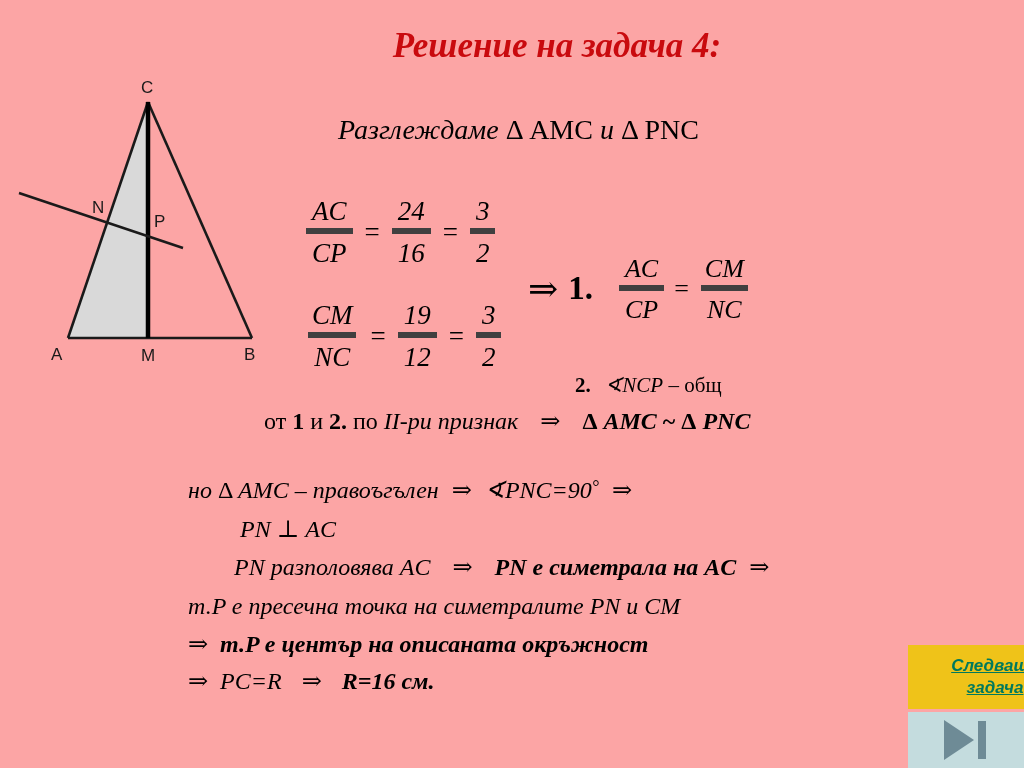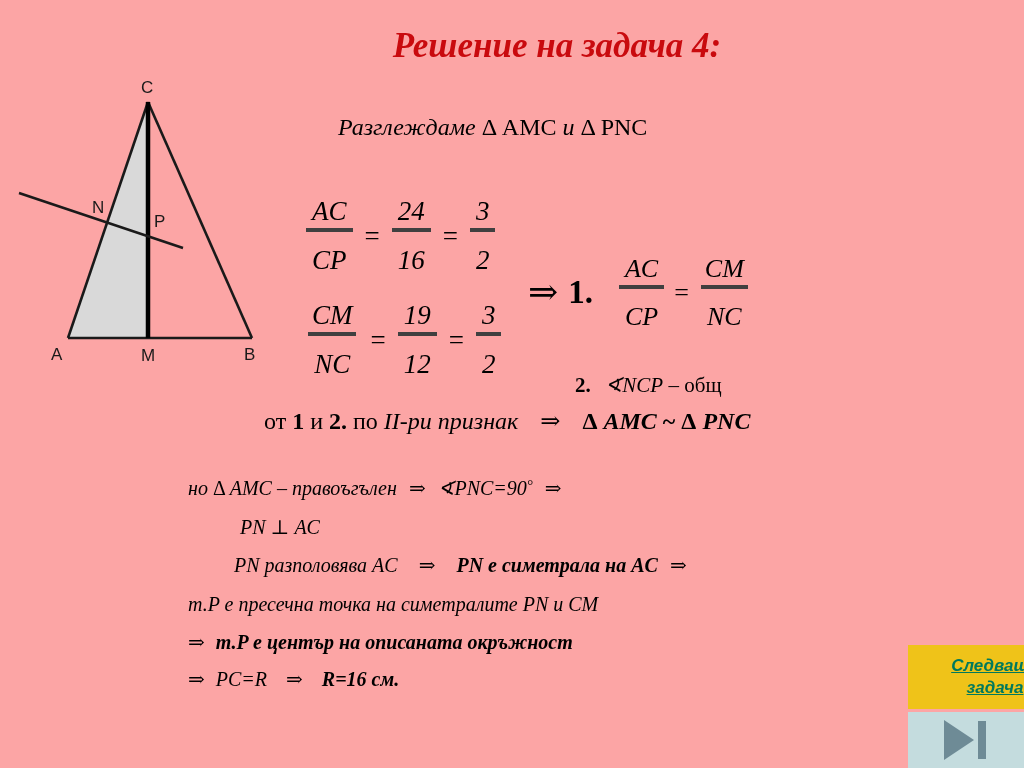--- a/index.html
+++ b/index.html
@@ -5,43 +5,43 @@
   html,body{margin:0;padding:0;background:#ffffff;}
   .slide{position:relative;width:1024px;height:768px;background:#fca5a5;overflow:hidden;
          font-family:"Liberation Serif","DejaVu Serif",serif;color:#000;}
   .abs{position:absolute;line-height:1.15;white-space:nowrap;}
   .it{font-style:italic;}
   .up{font-style:normal;}
   .b{font-weight:bold;}
 
   .title{left:90px;top:26px;width:934px;text-align:center;font-size:35px;
          font-weight:bold;font-style:italic;color:#C90A0E;}
-  .subtitle{left:338px;top:114px;font-size:24px;}
+  .subtitle{left:338px;top:114px;font-size:28px;}
 
   .diagram{left:5px;top:70px;}
   .dlabel{font-family:"Liberation Sans","DejaVu Sans",sans-serif;font-size:17px;fill:#1a1a1a;}
 
   .fracline{display:flex;align-items:center;gap:12px;font-size:27px;font-style:italic;}
   .frac{display:inline-flex;flex-direction:column;align-items:center;}
   .frac .num{display:block;padding:0 6px 1px;}
-  .frac .den{display:block;padding:13px 6px 0;border-top:4px solid #404040;}
+  .frac .den{display:block;padding:4px 6px 0;border-top:6px solid #404040;}
   .eqs{font-style:normal;}
 
   .step1row{left:528px;top:254px;display:flex;align-items:center;font-size:26px;}
   .arrow-big{font-size:36px;}
   .step-num{font-weight:bold;font-size:33px;margin:0 26px 0 10px;}
   .step1row .gapeq{margin:0 10px;}
 
   .step2row{left:575px;top:373px;font-size:21px;}
   .step2row .lbl{font-weight:bold;margin-right:14px;}
 
   .conclrow{left:264px;top:408px;font-size:24px;}
   .conclrow .arrow{margin:0 16px;}
 
-  .sol{font-size:20px;}
+  .sol{font-size:24px;}
   .deg{font-size:75%;vertical-align:top;font-style:italic;}
   .arr{font-style:normal;margin:0 7px;}
 
   .next-link{left:908px;top:645px;width:116px;height:64px;background:#EFC319;
      display:flex;flex-direction:column;align-items:center;justify-content:center;
      font-family:"Liberation Sans","DejaVu Sans",sans-serif;font-size:17px;font-weight:bold;
      font-style:italic;color:#00795C;cursor:pointer;text-decoration:none;padding-left:29px;}
   .next-link span{text-decoration:underline;line-height:1.3;}
   .nav-btn{left:908px;top:712px;width:116px;height:56px;background:#C4DCDE;
      display:flex;align-items:center;justify-content:center;cursor:pointer;}

